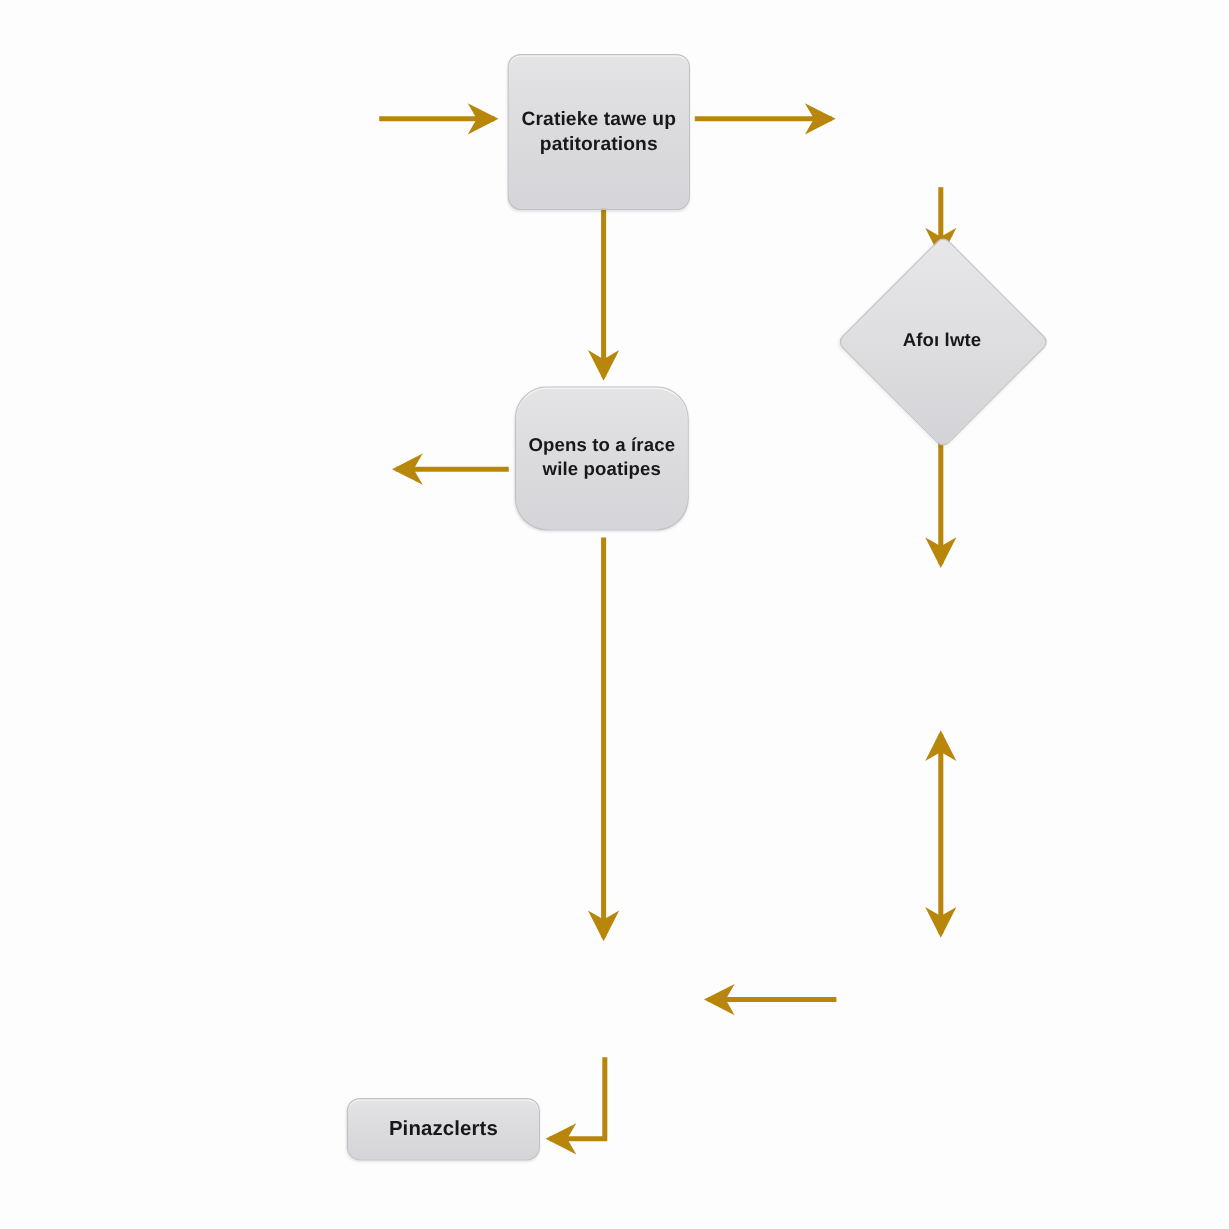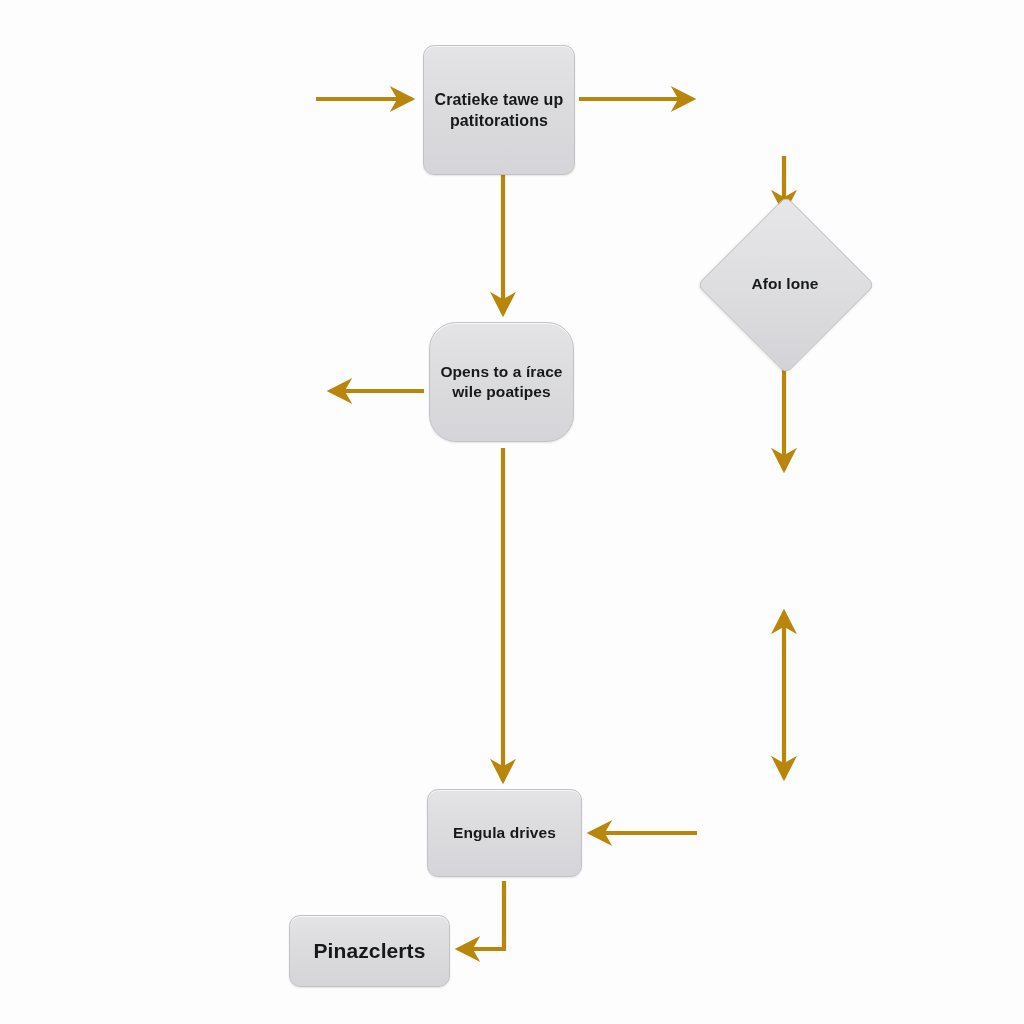--- a/index.html
+++ b/index.html
@@ -85,21 +85,21 @@
   
   #n-principles      { left:155px; top:45px;  width:158px; height:108px; font-size:16px; }
   #n-create         { left:423px; top:45px;  width:152px; height:130px; font-size:16px; }
   #n-follow         { left:704px; top:45px;  width:159px; height:107px; font-size:15.5px; }
   #n-decision       { left:697px; top:218px; width:176px; height:132px; font-size:15.5px; }
   #n-orders         { left:166px; top:338px; width:155px; height:105px; font-size:15.5px; }
   #n-opens          { left:429px; top:322px; width:145px; height:120px; font-size:15.5px;border-radius:27px; }
   #n-thats          { left:693px; top:477px; width:174px; height:126px; font-size:15.5px; }
   #n-engula         { left:427px; top:789px; width:155px; height:88px;  font-size:15.5px; }
   #n-hook           { left:703px; top:786px; width:159px; height:97px;  font-size:15.5px; }
-  #n-final          { left:289px; top:915px; width:161px; height:72px;  font-size:21px; }
+  #n-final          { left:289px; top:915px; width:161px; height:52px;  font-size:17px; }
 </style>
 </head>
 <body>
 
 <div id="canvas">
 
   <svg id="connectors" viewBox="0 0 1024 1024" xmlns="http://www.w3.org/2000/svg">
     <defs>
       <marker id="ah" markerWidth="7" markerHeight="7" refX="5.6" refY="3.5" orient="auto" markerUnits="strokeWidth">
         <path d="M0.3,0.4 L6.4,3.5 L0.3,6.6 L2.1,3.5 Z" fill="#b8860b"></path>
@@ -135,32 +135,29 @@
 
 
   <div class="node process" id="n-create">
     <span class="label">Cratieke tawe up
 patitorations</span>
   </div>
 
 
   <div class="node decision" id="n-decision">
     <span class="diamond-face"></span>
-    <span class="label">Afoı lone</span>
+    <span class="label">Afoı lwte</span>
   </div>
 
 
   <div class="node process" id="n-opens">
     <span class="label">Opens to a írace
 wile poatipes</span>
   </div>
 
 
-  <div class="node process" id="n-engula">
-    <span class="label">Engula drives</span>
-  </div>
 
 
   <div class="node process" id="n-final">
     <span class="label">Pinazclerts</span>
   </div>
 
 </div>
 
 </body></html>

